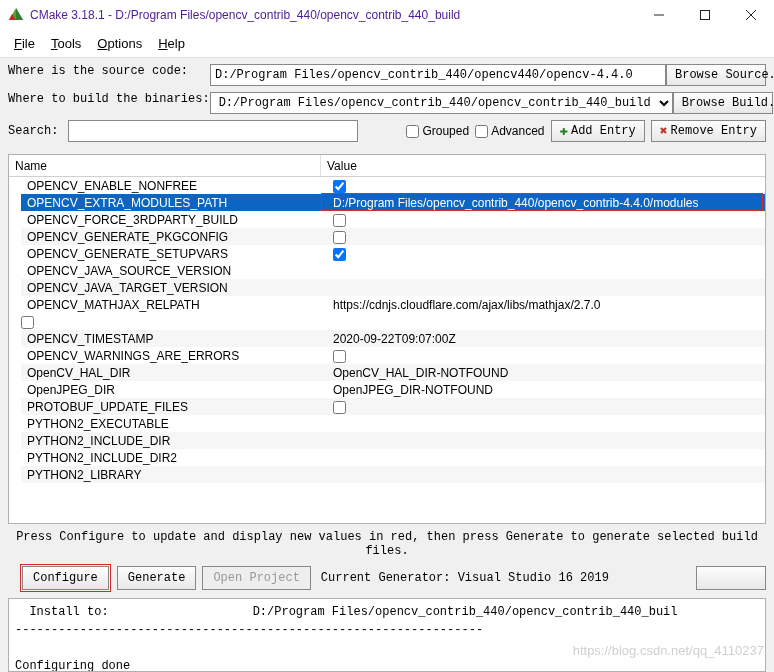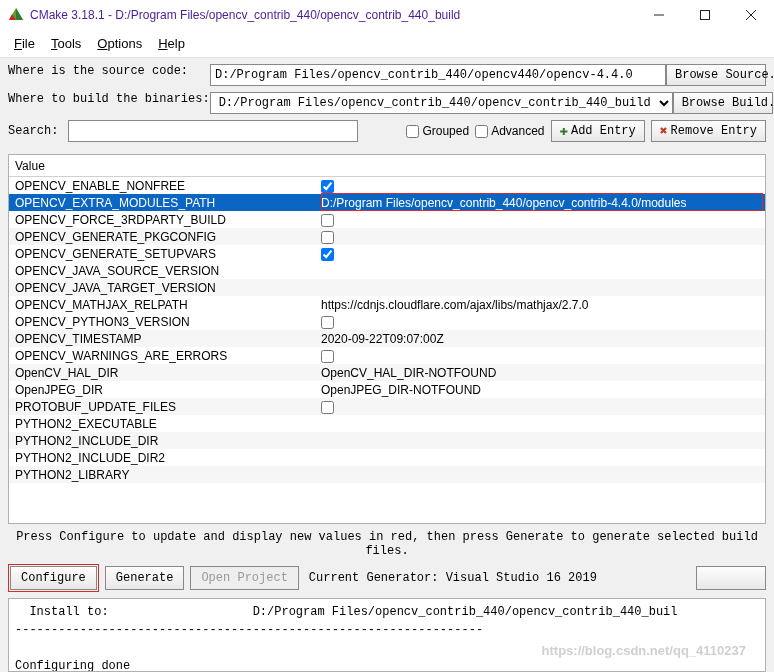--- a/index.html
+++ b/index.html
@@ -129,20 +129,21 @@
     }
     .th-name { width: 312px; padding-left: 6px; border-right: 1px solid #e0e0e0; height: 100%; display:flex; align-items:center;}
     .th-value { flex: 1; padding-left: 6px; }
     .tbody {}
     .row {
       display: flex;
       height: 17px;
       align-items: center;
       font-size: 12px;
       position: relative;
+      margin-left: 12px;
     }
     .row.alt { background: #f6f6f6; }
     .row.sel { background: #0a66c2; color: #fff; }
     .row .cell-name {
       width: 312px;
       padding-left: 6px;
       white-space: nowrap;
       overflow: hidden;
       text-overflow: ellipsis;
     }
@@ -179,42 +180,42 @@
     }
     .btn.disabled { color: #999; background: #eee; }
     .gen-label {
       font-family: "Courier New", monospace;
       font-size: 12px;
       margin-left: 4px;
     }
     .highlight-configure {
       border: 1px solid #d82a2a;
       padding: 1px;
+      margin-left: 12px;
     }
     .log-wrap {
       margin: 0 8px 4px;
       border: 1px solid #b0b0b0;
       background: #fff;
       height: 74px;
       font-family: "Courier New", monospace;
       font-size: 12px;
       padding: 4px 6px;
       white-space: pre;
       overflow: hidden;
       line-height: 1.5;
     }
     .watermark {
       position: fixed;
-      right: 28px;
+      right: 10px;
       bottom: 14px;
       color: #d0d0d0;
       font-size: 13px;
       pointer-events: none;
       font-family: Arial, sans-serif;
-      font-weight: bold;
     }
   </style>
 </head>
 <body>
 
 <div class="titlebar">
   <div class="titlebar-left">
     <svg class="app-icon" viewBox="0 0 16 16">
       <polygon points="8,1 15,13 1,13" fill="#5aa02c"></polygon>
       <polygon points="8,1 15,13 8,13" fill="#2e7d32"></polygon>
@@ -280,20 +281,21 @@
       </button>
     <button class="btn">
         <span class="icon-x">✖</span>
         <span>Remove Entry</span>
       </button>
   </div>
 </div>
 
 <div class="table-wrap">
   <div class="thead">
+    <div class="th-name">Name</div>
     <div class="th-value">Value</div>
   </div>
   <div class="tbody" id="tbody">
       <div class="row">
         <div class="cell-name">OPENCV_ENABLE_NONFREE</div>
         <div class="cell-value"><input type="checkbox" checked="" style=""></div>
       </div>
       <div class="row alt sel">
         <div class="cell-name">OPENCV_EXTRA_MODULES_PATH</div>
         <div class="cell-value">D:/Program Files/opencv_contrib_440/opencv_contrib-4.4.0/modules</div>
@@ -316,21 +318,20 @@
       </div>
       <div class="row alt">
         <div class="cell-name">OPENCV_JAVA_TARGET_VERSION</div>
         <div class="cell-value"></div>
       </div>
       <div class="row">
         <div class="cell-name">OPENCV_MATHJAX_RELPATH</div>
         <div class="cell-value">https://cdnjs.cloudflare.com/ajax/libs/mathjax/2.7.0</div>
       </div>
       <div class="row">
-        <div class="cell-name">OPENCV_PYTHON3_VERSION</div>
         <div class="cell-value"><input type="checkbox" style=""></div>
       </div>
       <div class="row alt">
         <div class="cell-name">OPENCV_TIMESTAMP</div>
         <div class="cell-value">2020-09-22T09:07:00Z</div>
       </div>
       <div class="row">
         <div class="cell-name">OPENCV_WARNINGS_ARE_ERRORS</div>
         <div class="cell-value"><input type="checkbox" style=""></div>
       </div>

